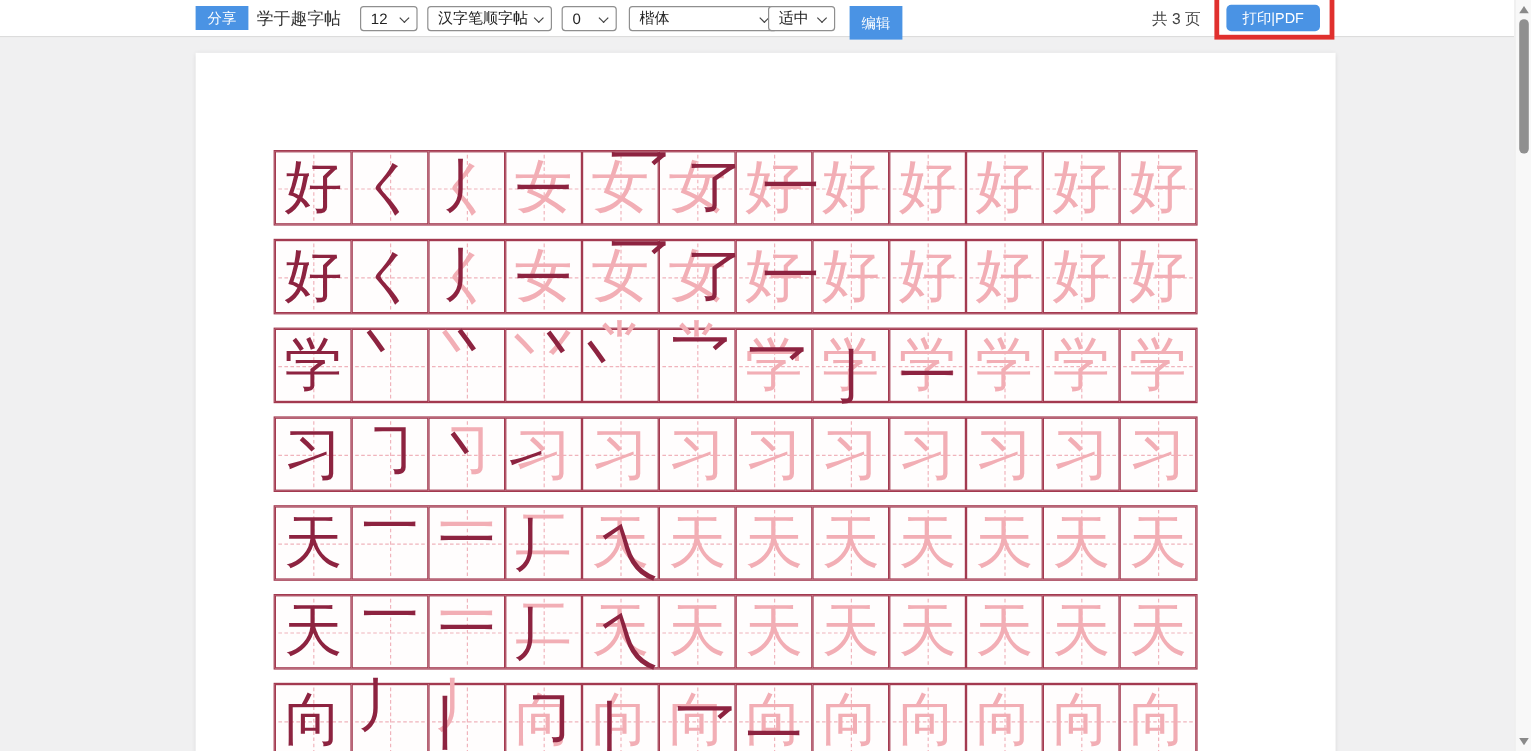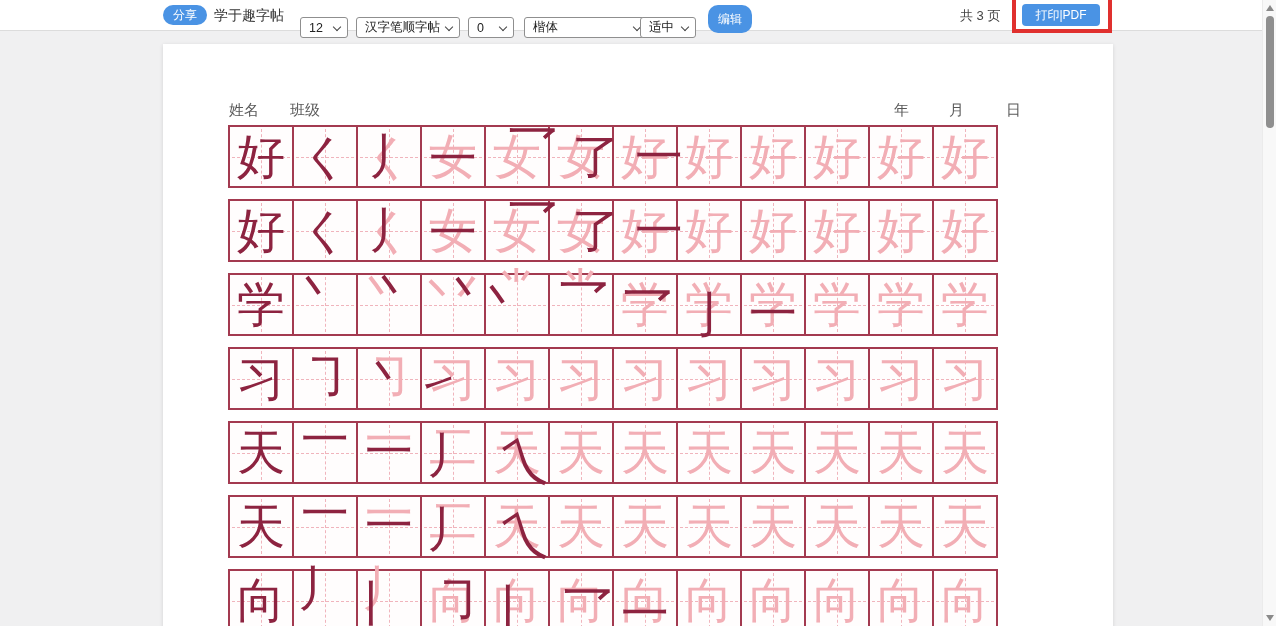--- a/index.html
+++ b/index.html
@@ -6,30 +6,30 @@
   html,body { width:1276px; height:626px; overflow:hidden; }
   body { font-family:"Liberation Sans", sans-serif; background:#f0f0f1; position:relative; }
 
   
   .toolbar {
     position:absolute; top:0; left:0; width:1262px; height:31px;
     background:#ffffff; border-bottom:1px solid #dcdcdc; z-index:5;
   }
   .toolbar > * { position:absolute; }
   .btn-blue {
-    background:#4a93e4; color:#fff; border:none; border-radius:10px;
+    background:#4a93e4; color:#fff; border:none; border-radius:0;
     font-size:12px; font-family:"Liberation Sans",sans-serif;
     display:flex; align-items:center; justify-content:center; cursor:pointer;
   }
   .share-btn { left:163px; top:5px; width:44px; height:20px; }
   .brand { left:214px; top:0; height:31px; line-height:31px; font-size:14px; color:#333; }
   .sel {
     top:5px; height:21px; background:#fff; border:1px solid #8f8f8f; border-radius:3px;
     display:flex; align-items:center; font-size:12.5px; color:#222;
-    padding:0 18px 0 8px; position:absolute;margin-top:12px;
+    padding:0 18px 0 8px; position:absolute;
   }
   .sel .chev {
     position:absolute; right:7px; top:6px; width:6px; height:6px;
     border-right:1.5px solid #444; border-bottom:1.5px solid #444;
     transform:rotate(45deg);
   }
   .sel1 { left:300px; width:48px; }
   .sel2 { left:356px; width:104px; }
   .sel3 { left:468px; width:46px; }
   .sel4 { left:524px; width:124px; }
@@ -114,27 +114,20 @@
 
   <div class="page-count">共 3 页</div>
 
   <button class="btn-blue print-btn">打印|PDF</button>
 
   <div class="highlight-box"></div>
 </div>
 
 <div class="viewport">
   <div class="paper">
-    <div class="sheet-head">
-      <span class="lab-name">姓名</span>
-      <span class="lab-class">班级</span>
-      <span class="lab-year">年</span>
-      <span class="lab-month">月</span>
-      <span class="lab-day">日</span>
-    </div>
     <div class="grid">
         <div class="g-row">
           <div class="g-cell">
             <i class="vline"></i>
             <i class="hline"></i>
             <span class="dk" style="transform: translate(calc(-50% + 0px), calc(-50% + 0px));">好</span>
           </div>
           <div class="g-cell">
             <i class="vline"></i>
             <i class="hline"></i>

